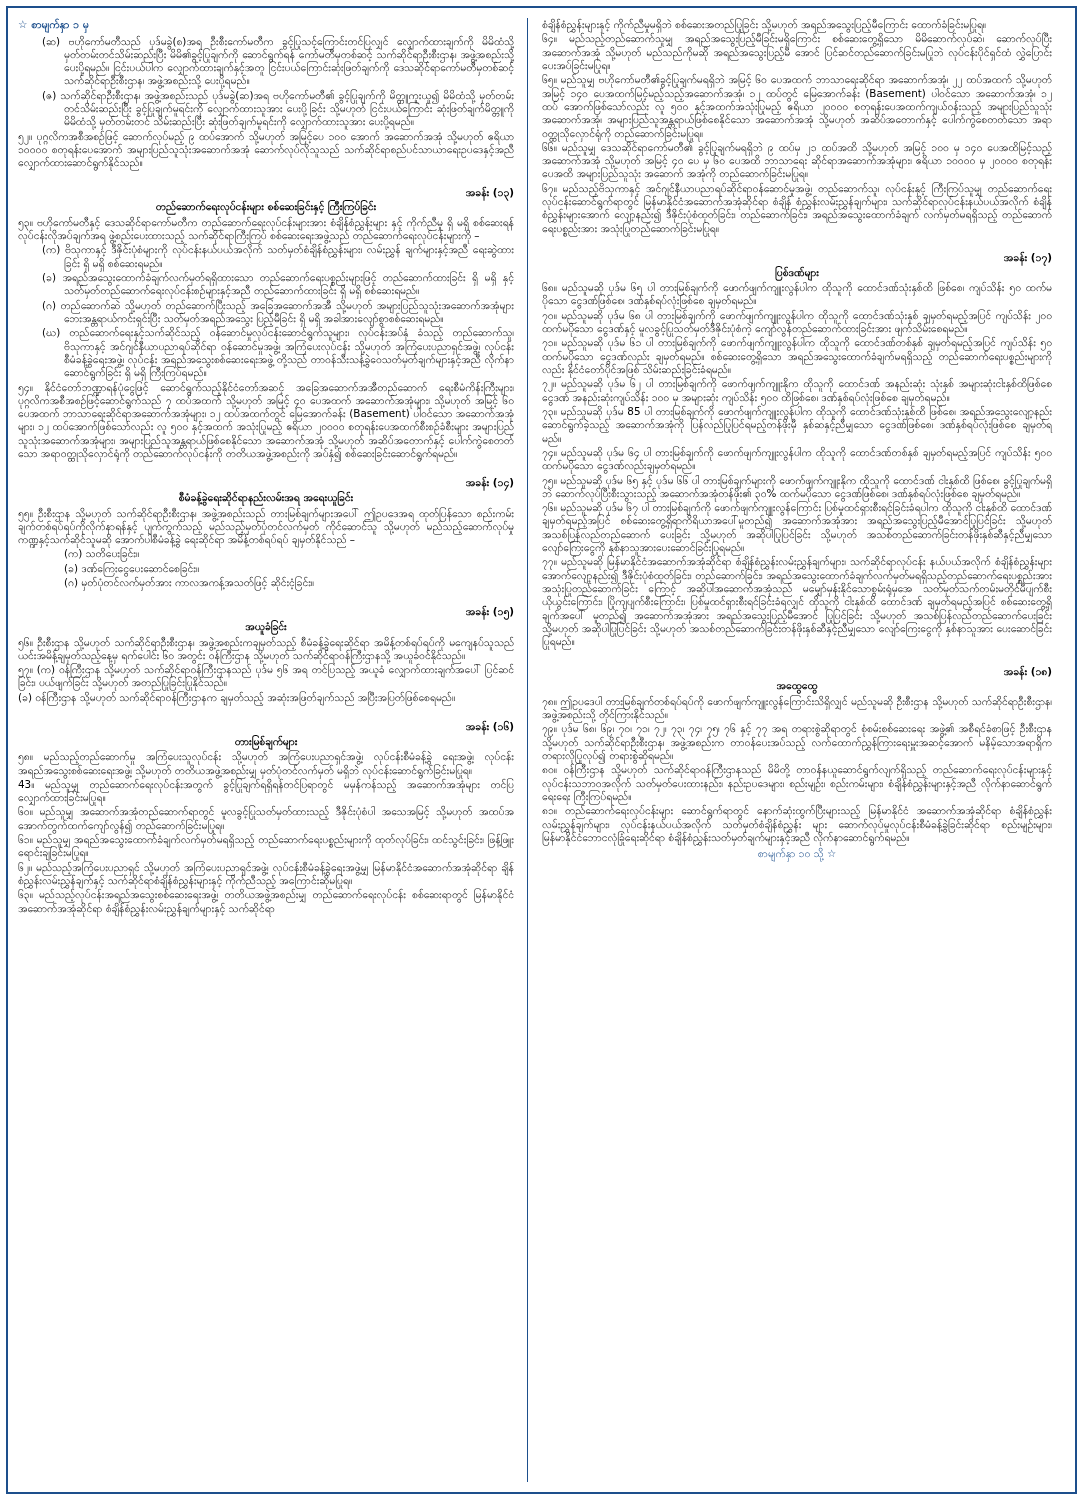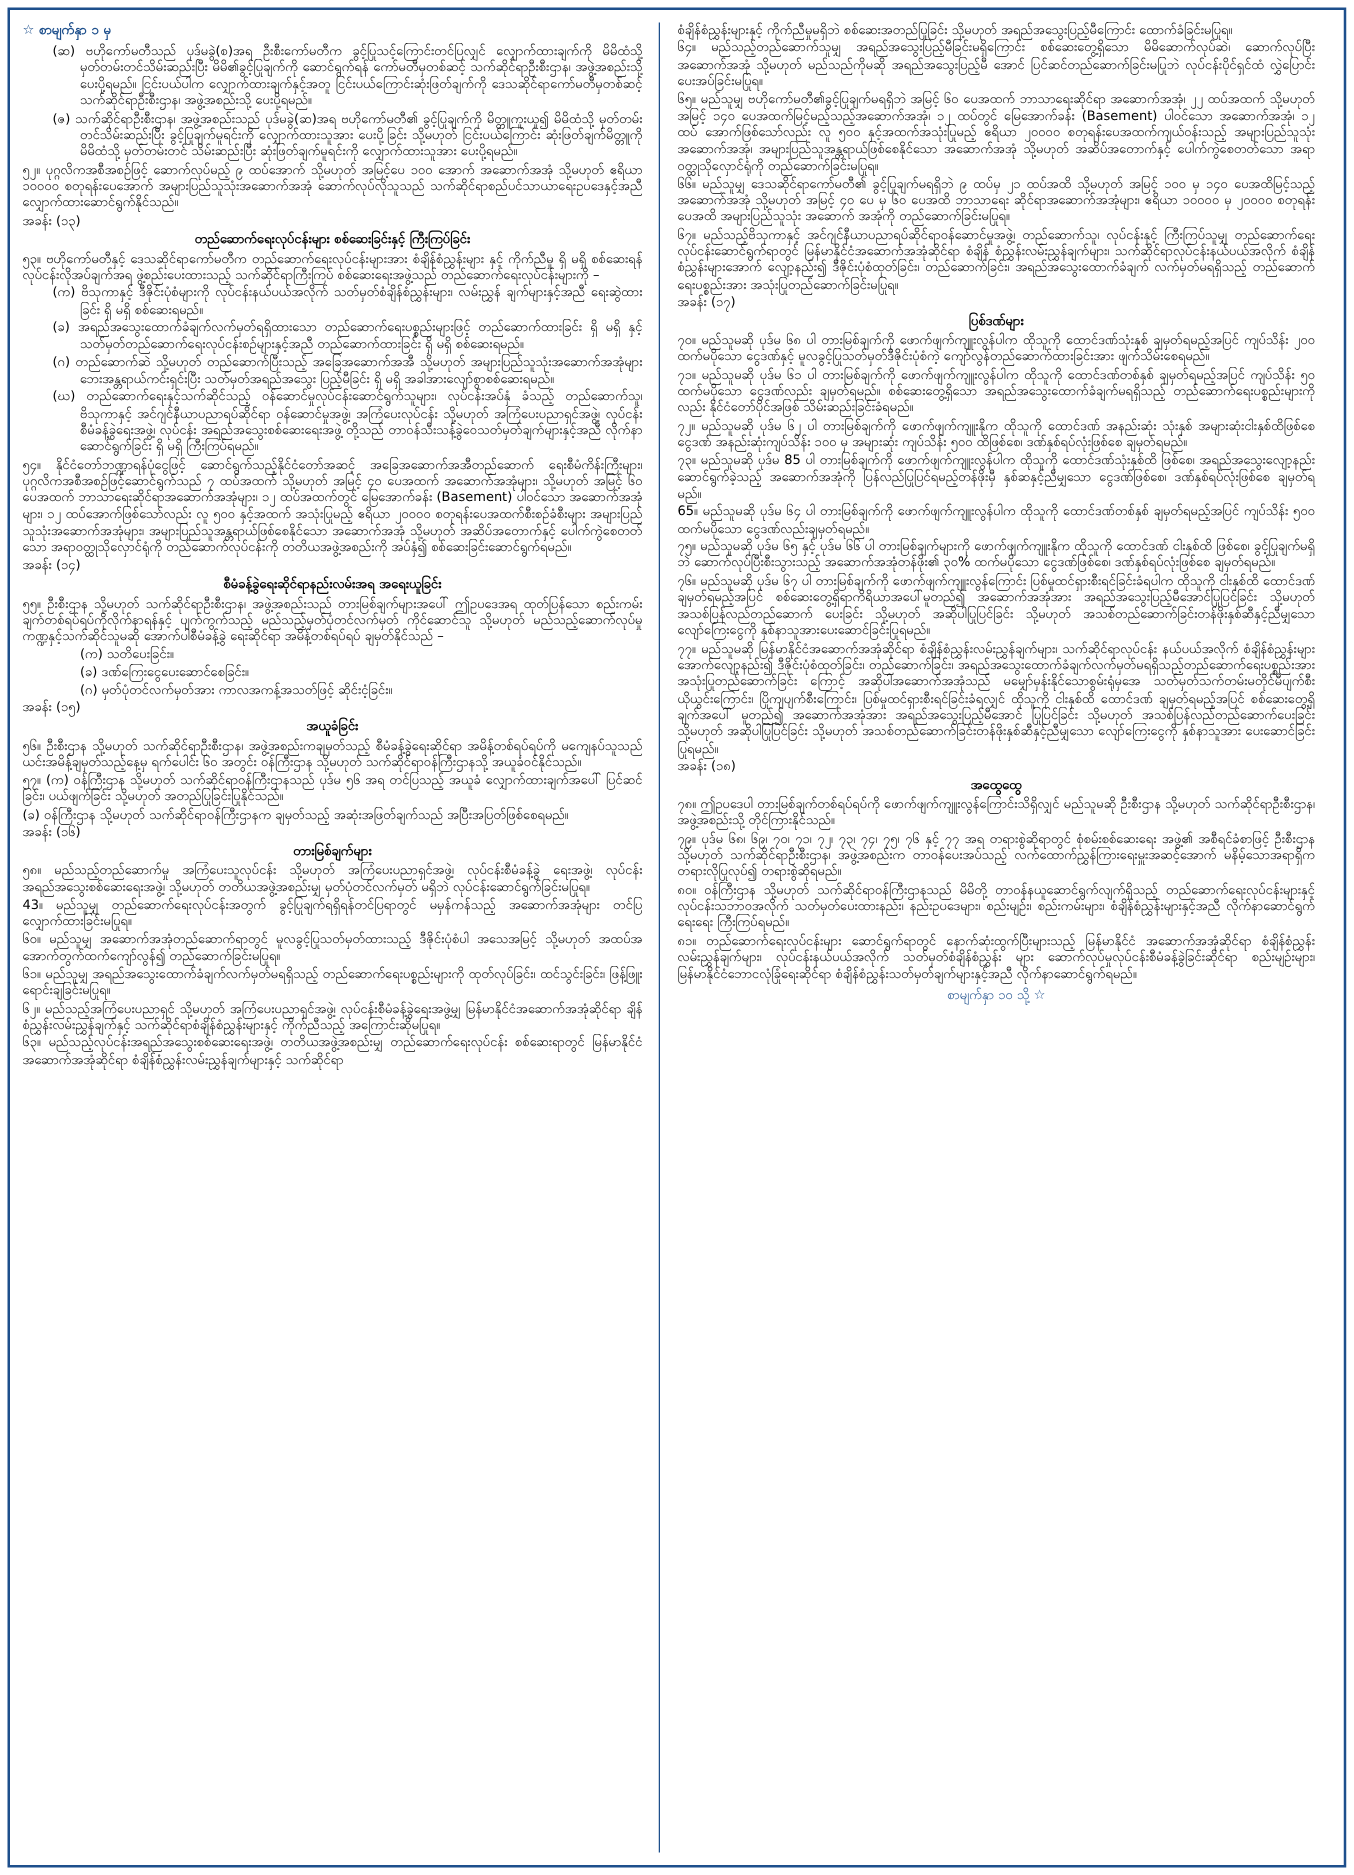--- a/index.html
+++ b/index.html
@@ -64,23 +64,23 @@
   }
   .ind2 {
     padding-left: 46px;
     text-indent: -22px;
   }
   .ind3 {
     padding-left: 62px;
     text-indent: -16px;
   }
   .chapter {
-    font-weight: normal;
-    text-align: left;
-    margin-top: 1px;
+    font-weight: bold;
+    text-align: right;
+    margin-top: 16px;
   }
   .chapter-title {
     font-weight: bold;
     text-align: center;
     margin-bottom: 2px;
   }
   .end {
     text-align: center;
     font-weight: normal;
     color: #1d4f8c;
@@ -132,25 +132,26 @@
 
       <div class="col right">
         <div id="right-body">
             <p class="para">စံချိန်စံညွှန်းများနှင့် ကိုက်ညီမှုမရှိဘဲ စစ်ဆေးအတည်ပြုခြင်း သို့မဟုတ် အရည်အသွေးပြည့်မီကြောင်း ထောက်ခံခြင်းမပြုရ။</p>
             <p class="para">၆၄။  မည်သည့်တည်ဆောက်သူမျှ  အရည်အသွေးပြည့်မီခြင်းမရှိကြောင်း  စစ်ဆေးတွေ့ရှိသော မိမိဆောက်လုပ်ဆဲ၊ ဆောက်လုပ်ပြီးအဆောက်အအုံ သို့မဟုတ် မည်သည်ကိုမဆို အရည်အသွေးပြည့်မီ အောင် ပြင်ဆင်တည်ဆောက်ခြင်းမပြုဘဲ လုပ်ငန်းပိုင်ရှင်ထံ လွှဲပြောင်းပေးအပ်ခြင်းမပြုရ။</p>
             <p class="para">၆၅။  မည်သူမျှ  ဗဟိုကော်မတီ၏ခွင့်ပြုချက်မရရှိဘဲ  အမြင့် ၆၀ ပေအထက်  ဘာသာရေးဆိုင်ရာ အဆောက်အအုံ၊ ၂၂ ထပ်အထက် သို့မဟုတ် အမြင့် ၁၄၀ ပေအထက်မြင့်မည့်သည့်အဆောက်အအုံ၊ ၁၂ ထပ်တွင် မြေအောက်ခန်း (Basement) ပါဝင်သော အဆောက်အအုံ၊ ၁၂ ထပ် အောက်ဖြစ်သော်လည်း လူ ၅၀၀ နှင့်အထက်အသုံးပြုမည့် ဧရိယာ ၂၀၀၀၀ စတုရန်းပေအထက်ကျယ်ဝန်းသည့် အများပြည်သူသုံး အဆောက်အအုံ၊ အများပြည်သူအန္တရာယ်ဖြစ်စေနိုင်သော အဆောက်အအုံ သို့မဟုတ် အဆိပ်အတောက်နှင့် ပေါက်ကွဲစေတတ်သော အရာဝတ္ထုသိုလှောင်ရုံကို တည်ဆောက်ခြင်းမပြုရ။</p>
             <p class="para">၆၆။  မည်သူမျှ ဒေသဆိုင်ရာကော်မတီ၏ ခွင့်ပြုချက်မရရှိဘဲ ၉ ထပ်မှ ၂၁ ထပ်အထိ သို့မဟုတ် အမြင့် ၁၀၀ မှ ၁၄၀ ပေအထိမြင့်သည့်အဆောက်အအုံ သို့မဟုတ် အမြင့် ၄၀ ပေ မှ ၆၀ ပေအထိ ဘာသာရေး ဆိုင်ရာအဆောက်အအုံများ၊ ဧရိယာ ၁၀၀၀၀ မှ ၂၀၀၀၀ စတုရန်းပေအထိ အများပြည်သူသုံး အဆောက် အအုံကို တည်ဆောက်ခြင်းမပြုရ။</p>
             <p class="para">၆၇။  မည်သည့်ဗိသုကာနှင့် အင်ဂျင်နီယာပညာရပ်ဆိုင်ရာဝန်ဆောင်မှုအဖွဲ့၊ တည်ဆောက်သူ၊ လုပ်ငန်းနှင့် ကြီးကြပ်သူမျှ တည်ဆောက်ရေးလုပ်ငန်းဆောင်ရွက်ရာတွင် မြန်မာနိုင်ငံအဆောက်အအုံဆိုင်ရာ စံချိန် စံညွှန်းလမ်းညွှန်ချက်များ၊ သက်ဆိုင်ရာလုပ်ငန်းနယ်ပယ်အလိုက် စံချိန်စံညွှန်းများအောက် လျော့နည်း၍ ဒီဇိုင်းပုံစံထုတ်ခြင်း၊ တည်ဆောက်ခြင်း၊ အရည်အသွေးထောက်ခံချက် လက်မှတ်မရရှိသည့် တည်ဆောက် ရေးပစ္စည်းအား အသုံးပြုတည်ဆောက်ခြင်းမပြုရ။</p>
             <p class="chapter">အခန်း (၁၇)</p>
             <p class="chapter-title">ပြစ်ဒဏ်များ</p>
+            <p class="para">၆၈။  မည်သူမဆို ပုဒ်မ ၆၅ ပါ တားမြစ်ချက်ကို ဖောက်ဖျက်ကျူးလွန်ပါက ထိုသူကို ထောင်ဒဏ်သုံးနှစ်ထိ ဖြစ်စေ၊ ကျပ်သိန်း ၅၀ ထက်မပိုသော ငွေဒဏ်ဖြစ်စေ၊ ဒဏ်နှစ်ရပ်လုံးဖြစ်စေ ချမှတ်ရမည်။</p>
             <p class="para">၇၀။  မည်သူမဆို ပုဒ်မ ၆၈ ပါ တားမြစ်ချက်ကို ဖောက်ဖျက်ကျူးလွန်ပါက ထိုသူကို ထောင်ဒဏ်သုံးနှစ် ချမှတ်ရမည့်အပြင် ကျပ်သိန်း ၂၀၀ ထက်မပိုသော ငွေဒဏ်နှင့်  မူလခွင့်ပြုသတ်မှတ်ဒီဇိုင်းပုံစံကဲ့ ကျော်လွန်တည်ဆောက်ထားခြင်းအား ဖျက်သိမ်းစေရမည်။</p>
             <p class="para">၇၁။  မည်သူမဆို ပုဒ်မ ၆၁ ပါ တားမြစ်ချက်ကို ဖောက်ဖျက်ကျူးလွန်ပါက ထိုသူကို  ထောင်ဒဏ်တစ်နှစ် ချမှတ်ရမည့်အပြင် ကျပ်သိန်း ၅၀ ထက်မပိုသော ငွေဒဏ်လည်း ချမှတ်ရမည်။ စစ်ဆေးတွေ့ရှိသော အရည်အသွေးထောက်ခံချက်မရရှိသည့် တည်ဆောက်ရေးပစ္စည်းများကိုလည်း နိုင်ငံတော်ပိုင်အဖြစ် သိမ်းဆည်းခြင်းခံရမည်။</p>
             <p class="para">၇၂။  မည်သူမဆို ပုဒ်မ ၆၂ ပါ တားမြစ်ချက်ကို ဖောက်ဖျက်ကျူးနိုက ထိုသူကို ထောင်ဒဏ် အနည်းဆုံး သုံးနှစ် အများဆုံးငါးနှစ်ထိဖြစ်စေ ငွေဒဏ် အနည်းဆုံးကျပ်သိန်း ၁၀၀ မှ အများဆုံး ကျပ်သိန်း ၅၀၀ ထိဖြစ်စေ၊ ဒဏ်နှစ်ရပ်လုံးဖြစ်စေ ချမှတ်ရမည်။</p>
             <p class="para">၇၃။  မည်သူမဆို ပုဒ်မ 85 ပါ တားမြစ်ချက်ကို ဖောက်ဖျက်ကျူးလွန်ပါက ထိုသူကို ထောင်ဒဏ်သုံးနှစ်ထိ ဖြစ်စေ၊ အရည်အသွေးလျော့နည်းဆောင်ရွက်ခဲ့သည့် အဆောက်အအုံကို ပြန်လည်ပြုပြင်ရမည့်တန်ဖိုးမှီ နှစ်ဆနှင့်ညီမျှသော ငွေဒဏ်ဖြစ်စေ၊ ဒဏ်နှစ်ရပ်လုံးဖြစ်စေ ချမှတ်ရမည်။</p>
-            <p class="para">65။  မည်သူမဆို ပုဒ်မ ၆၄ ပါ တားမြစ်ချက်ကို ဖောက်ဖျက်ကျူးလွန်ပါက ထိုသူကို ထောင်ဒဏ်တစ်နှစ် ချမှတ်ရမည့်အပြင် ကျပ်သိန်း ၅၀၀ ထက်မပိုသော ငွေဒဏ်လည်းချမှတ်ရမည်။</p>
+            <p class="para">၇၄။  မည်သူမဆို ပုဒ်မ ၆၄ ပါ တားမြစ်ချက်ကို ဖောက်ဖျက်ကျူးလွန်ပါက ထိုသူကို ထောင်ဒဏ်တစ်နှစ် ချမှတ်ရမည့်အပြင် ကျပ်သိန်း ၅၀၀ ထက်မပိုသော ငွေဒဏ်လည်းချမှတ်ရမည်။</p>
             <p class="para">၇၅။  မည်သူမဆို ပုဒ်မ ၆၅ နှင့် ပုဒ်မ ၆၆ ပါ တားမြစ်ချက်များကို  ဖောက်ဖျက်ကျူးနိုက  ထိုသူကို ထောင်ဒဏ် ငါးနှစ်ထိ ဖြစ်စေ၊ ခွင့်ပြုချက်မရှိဘဲ ဆောက်လုပ်ပြီးစီးသွားသည့် အဆောက်အအုံတန်ဖိုး၏ ၃၀% ထက်မပိုသော ငွေဒဏ်ဖြစ်စေ၊ ဒဏ်နှစ်ရပ်လုံးဖြစ်စေ ချမှတ်ရမည်။</p>
             <p class="para">၇၆။  မည်သူမဆို ပုဒ်မ ၆၇ ပါ တားမြစ်ချက်ကို ဖောက်ဖျက်ကျူးလွန်ကြောင်း ပြစ်မှုထင်ရှားစီးရင်ခြင်းခံရပါက ထိုသူကို ငါးနှစ်ထိ ထောင်ဒဏ်ချမှတ်ရမည့်အပြင် စစ်ဆေးတွေ့ရှိရာကိရိယာအပေါ်မူတည်၍ အဆောက်အအုံအား အရည်အသွေးပြည့်မီအောင်ပြုပြင်ခြင်း သို့မဟုတ် အသစ်ပြန်လည်တည်ဆောက် ပေးခြင်း သို့မဟုတ် အဆိုပါပြုပြင်ခြင်း သို့မဟုတ် အသစ်တည်ဆောက်ခြင်းတန်ဖိုးနှစ်ဆီနှင့်ညီမျှသော လျော်ကြေးငွေကို နှစ်နာသူအားပေးဆောင်ခြင်းပြုရမည်။</p>
             <p class="para">၇၇။  မည်သူမဆို မြန်မာနိုင်ငံအဆောက်အအုံဆိုင်ရာ စံချိန်စံညွှန်းလမ်းညွှန်ချက်များ၊ သက်ဆိုင်ရာလုပ်ငန်း နယ်ပယ်အလိုက်  စံချိန်စံညွှန်းများအောက်လျော့နည်း၍ ဒီဇိုင်းပုံစံထုတ်ခြင်း၊  တည်ဆောက်ခြင်း၊ အရည်အသွေးထောက်ခံချက်လက်မှတ်မရရှိသည့်တည်ဆောက်ရေးပစ္စည်းအား အသုံးပြုတည်ဆောက်ခြင်း ကြောင့် အဆိုပါအဆောက်အအုံသည် မမျှော်မှန်းနိုင်သောစွမ်းရုံမှအေ သတ်မှတ်သက်တမ်းမတိုင်မီပျက်စီး ယိုယွင်းကြောင်း၊ ပြိုကျပျက်စီးကြောင်း၊ ပြစ်မှုထင်ရှားစီးရင်ခြင်းခံရလျှင် ထိုသူကို ငါးနှစ်ထိ ထောင်ဒဏ် ချမှတ်ရမည့်အပြင် စစ်ဆေးတွေ့ရှိချက်အပေါ် မူတည်၍ အဆောက်အအုံအား အရည်အသွေးပြည့်မီအောင် ပြုပြင်ခြင်း သို့မဟုတ် အသစ်ပြန်လည်တည်ဆောက်ပေးခြင်း သို့မဟုတ် အဆိုပါပြုပြင်ခြင်း သို့မဟုတ် အသစ်တည်ဆောက်ခြင်းတန်ဖိုးနှစ်ဆီနှင့်ညီမျှသော လျော်ကြေးငွေကို နှစ်နာသူအား ပေးဆောင်ခြင်းပြုရမည်။</p>
             <p class="chapter">အခန်း (၁၈)</p>
             <p class="chapter-title">အထွေထွေ</p>
             <p class="para">၇၈။  ဤဥပဒေပါ တားမြစ်ချက်တစ်ရပ်ရပ်ကို ဖောက်ဖျက်ကျူးလွန်ကြောင်းသိရှိလျှင် မည်သူမဆို ဦးစီးဌာန သို့မဟုတ် သက်ဆိုင်ရာဦးစီးဌာန၊ အဖွဲ့အစည်းသို့ တိုင်ကြားနိုင်သည်။</p>
             <p class="para">၇၉။  ပုဒ်မ ၆၈၊ ၆၉၊ ၇၀၊ ၇၁၊ ၇၂၊ ၇၃၊ ၇၄၊ ၇၅၊ ၇၆ နှင့် ၇၇ အရ တရားစွဲဆိုရာတွင် စုံစမ်းစစ်ဆေးရေး အဖွဲ့၏ အစီရင်ခံစာဖြင့် ဦးစီးဌာန သို့မဟုတ် သက်ဆိုင်ရာဦးစီးဌာန၊ အဖွဲ့အစည်းက တာဝန်ပေးအပ်သည့် လက်ထောက်ညွှန်ကြားရေးမှူးအဆင့်အောက် မနိမ့်သောအရာရှိက တရားလိုပြုလုပ်၍ တရားစွဲဆိုရမည်။</p>
             <p class="para">၈၀။  ဝန်ကြီးဌာန သို့မဟုတ် သက်ဆိုင်ရာဝန်ကြီးဌာနသည် မိမိတို့ တာဝန်နယူဆောင်ရွက်လျက်ရှိသည့် တည်ဆောက်ရေးလုပ်ငန်းများနှင့် လုပ်ငန်းသဘာဝအလိုက် သတ်မှတ်ပေးထားနည်း၊ နည်းဥပဒေများ၊ စည်းမျဉ်း၊ စည်းကမ်းများ၊ စံချိန်စံညွှန်းများနှင့်အညီ လိုက်နာဆောင်ရွက်ရေးရေး ကြီးကြပ်ရမည်။</p>
             <p class="para">၈၁။  တည်ဆောက်ရေးလုပ်ငန်းများ  ဆောင်ရွက်ရာတွင်  နောက်ဆုံးထွက်ပြီးများသည့် မြန်မာနိုင်ငံ အဆောက်အအုံဆိုင်ရာ စံချိန်စံညွှန်းလမ်းညွှန်ချက်များ၊ လုပ်ငန်းနယ်ပယ်အလိုက် သတ်မှတ်စံချိန်စံညွှန်း များ  ဆောက်လုပ်မှုလုပ်ငန်းစီမံခန့်ခွဲခြင်းဆိုင်ရာ စည်းမျဉ်းများ၊ မြန်မာနိုင်ငံဘောငလုံခြုံရေးဆိုင်ရာ စံချိန်စံညွှန်းသတ်မှတ်ချက်များနှင့်အညီ လိုက်နာဆောင်ရွက်ရမည်။</p>
           </div>

